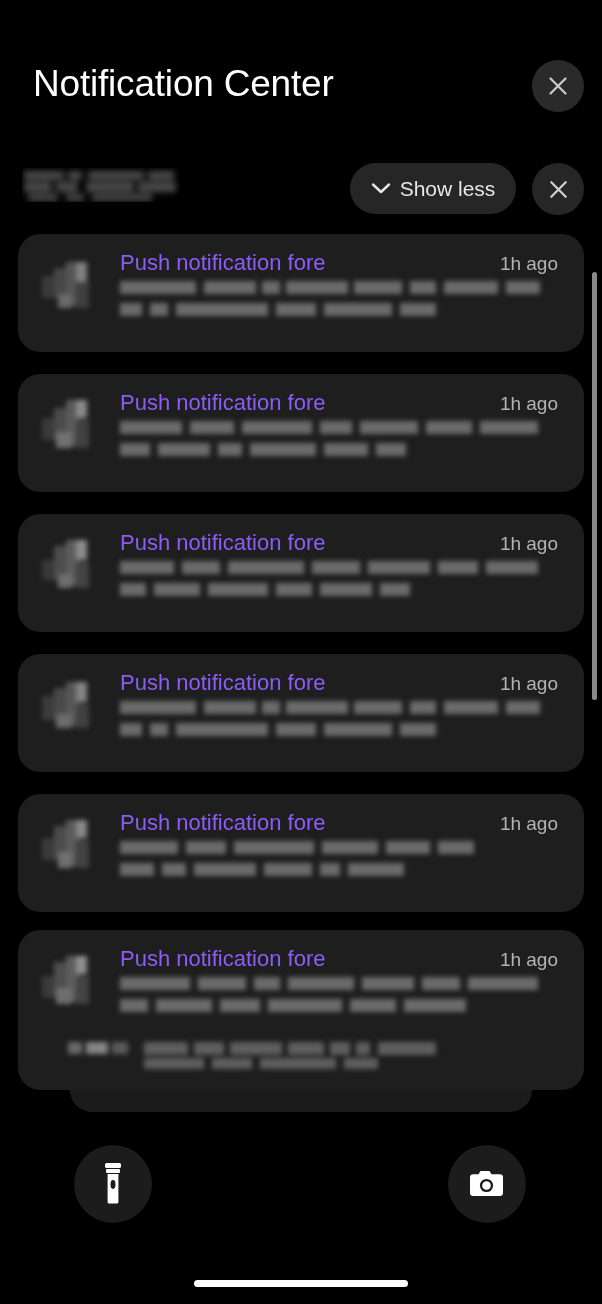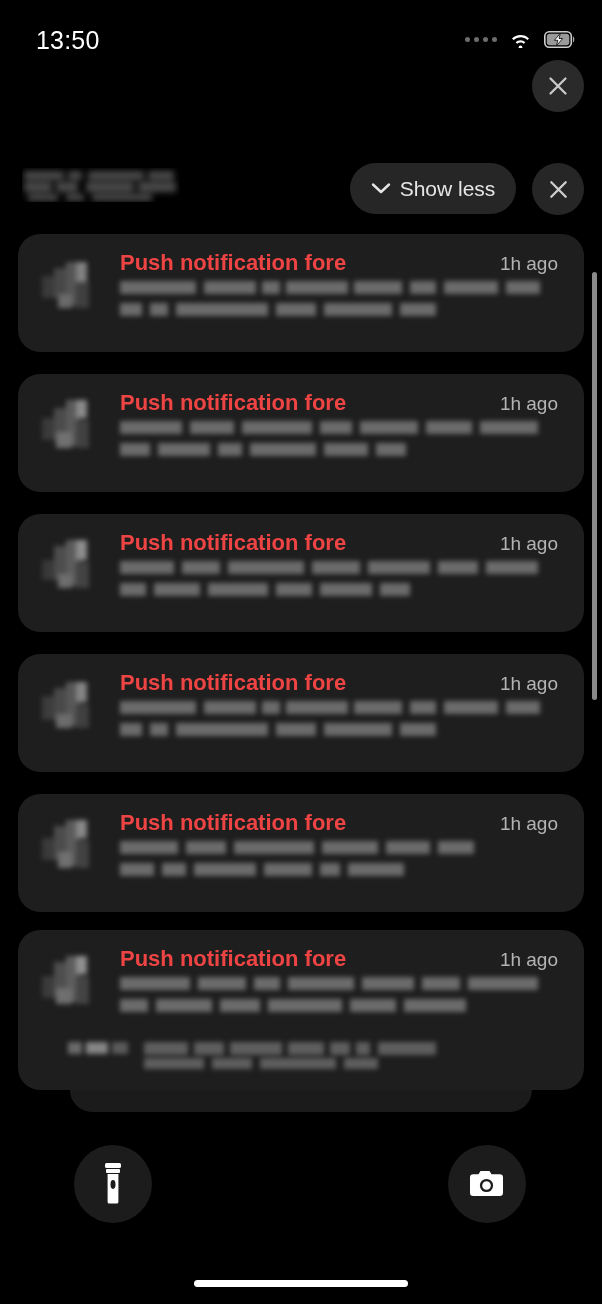--- a/index.html
+++ b/index.html
@@ -111,22 +111,22 @@
     position:absolute; left:24px; top:26px;
     width:54px; height:54px;
     overflow:hidden; border-radius:4px;
     filter:blur(2.5px);
   }
   .notif .appicon b {
     position:absolute; display:block; background:#555;
   }
   .notif .ntitle {
     position:absolute; left:102px; top:15px;
-    font-size:22px; font-weight:700;
-    color:#ef4444; line-height:1.25;
+    font-size:22px; font-weight:400;
+    color:#8b5cf6; line-height:1.25;
     white-space:nowrap;
   }
   .notif .ntime {
     position:absolute; right:26px; top:18px;
     font-size:19px; color:#b4b4b4;
     line-height:1.25; white-space:nowrap;
   }
   .notif .nbody {
     position:absolute; left:102px; top:45px;
     width:420px; height:54px;
@@ -177,47 +177,22 @@
     position:absolute; left:194px; top:1280px;
     width:214px; height:7px;
     border-radius:4px; background:#fff;
   }
 </style>
 </head>
 <body>
 
 <div id="screen">
 
-  <div class="statusbar">
-    <div class="status-time">13:50</div>
-    <div class="status-icons">
-      <span class="sig-dots">
-        <i></i>
-          <i></i>
-          <i></i>
-          <i></i>
-      </span>
-      <span>
-        <svg class="wifi-ico" viewBox="0 0 24 18">
-          <path d="M12 15.6a1.9 1.9 0 1 0 0 3.8 1.9 1.9 0 0 0 0-3.8z" fill="#fff"></path>
-          <path d="M12 10.2c-1.9 0-3.6.75-4.85 1.95l1.6 1.65A4.7 4.7 0 0 1 12 12.5c1.25 0 2.4.5 3.25 1.3l1.6-1.65A7 7 0 0 0 12 10.2z" fill="#fff"></path>
-          <path d="M12 5c-3.3 0-6.3 1.3-8.5 3.45l1.6 1.65A9.9 9.9 0 0 1 12 7.3c2.7 0 5.15 1.05 6.9 2.8l1.6-1.65A12.2 12.2 0 0 0 12 5z" fill="#fff"></path>
-        </svg>
-      </span>
-      <span>
-        <svg class="batt-ico" viewBox="0 0 32 17">
-          <rect x="0.8" y="0.8" width="26.5" height="15.4" rx="4.4" fill="none" stroke="#cfcfcf" stroke-width="1.6"></rect>
-          <rect x="2.8" y="2.8" width="22.5" height="11.4" rx="3" fill="#9a9a9a"></rect>
-          <path d="M29.2 5.6c1.4.5 1.4 5.3 0 5.8z" fill="#cfcfcf"></path>
-          <path d="M16.4 2.2l-6 7.1h3.5l-1.6 5.6 6.3-7.4h-3.6z" fill="#fff" stroke="#1a1a1a" stroke-width="0.9" stroke-linejoin="round"></path>
-        </svg>
-      </span>
-    </div>
-  </div>
-
+
+  <div class="page-title">Notification Center</div>
   <div class="close-round">
     <span>
       <svg viewBox="0 0 22 22">
         <path d="M3.5 3.5 L18.5 18.5 M18.5 3.5 L3.5 18.5" stroke="#c9c9c9" stroke-width="2.3" stroke-linecap="round"></path>
       </svg>
     </span>
   </div>
 
   <div class="group-row">
     <div class="group-title-blur">

